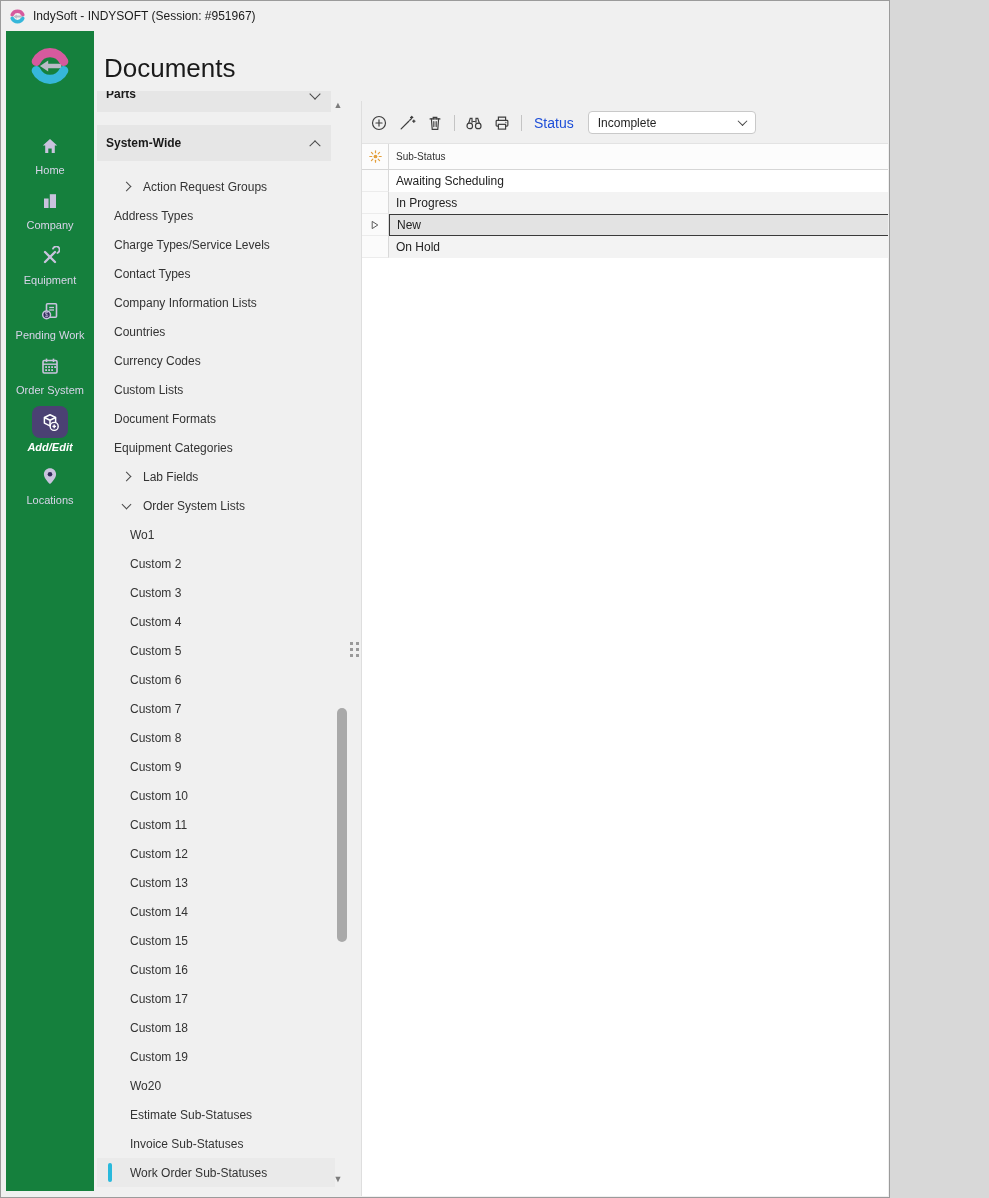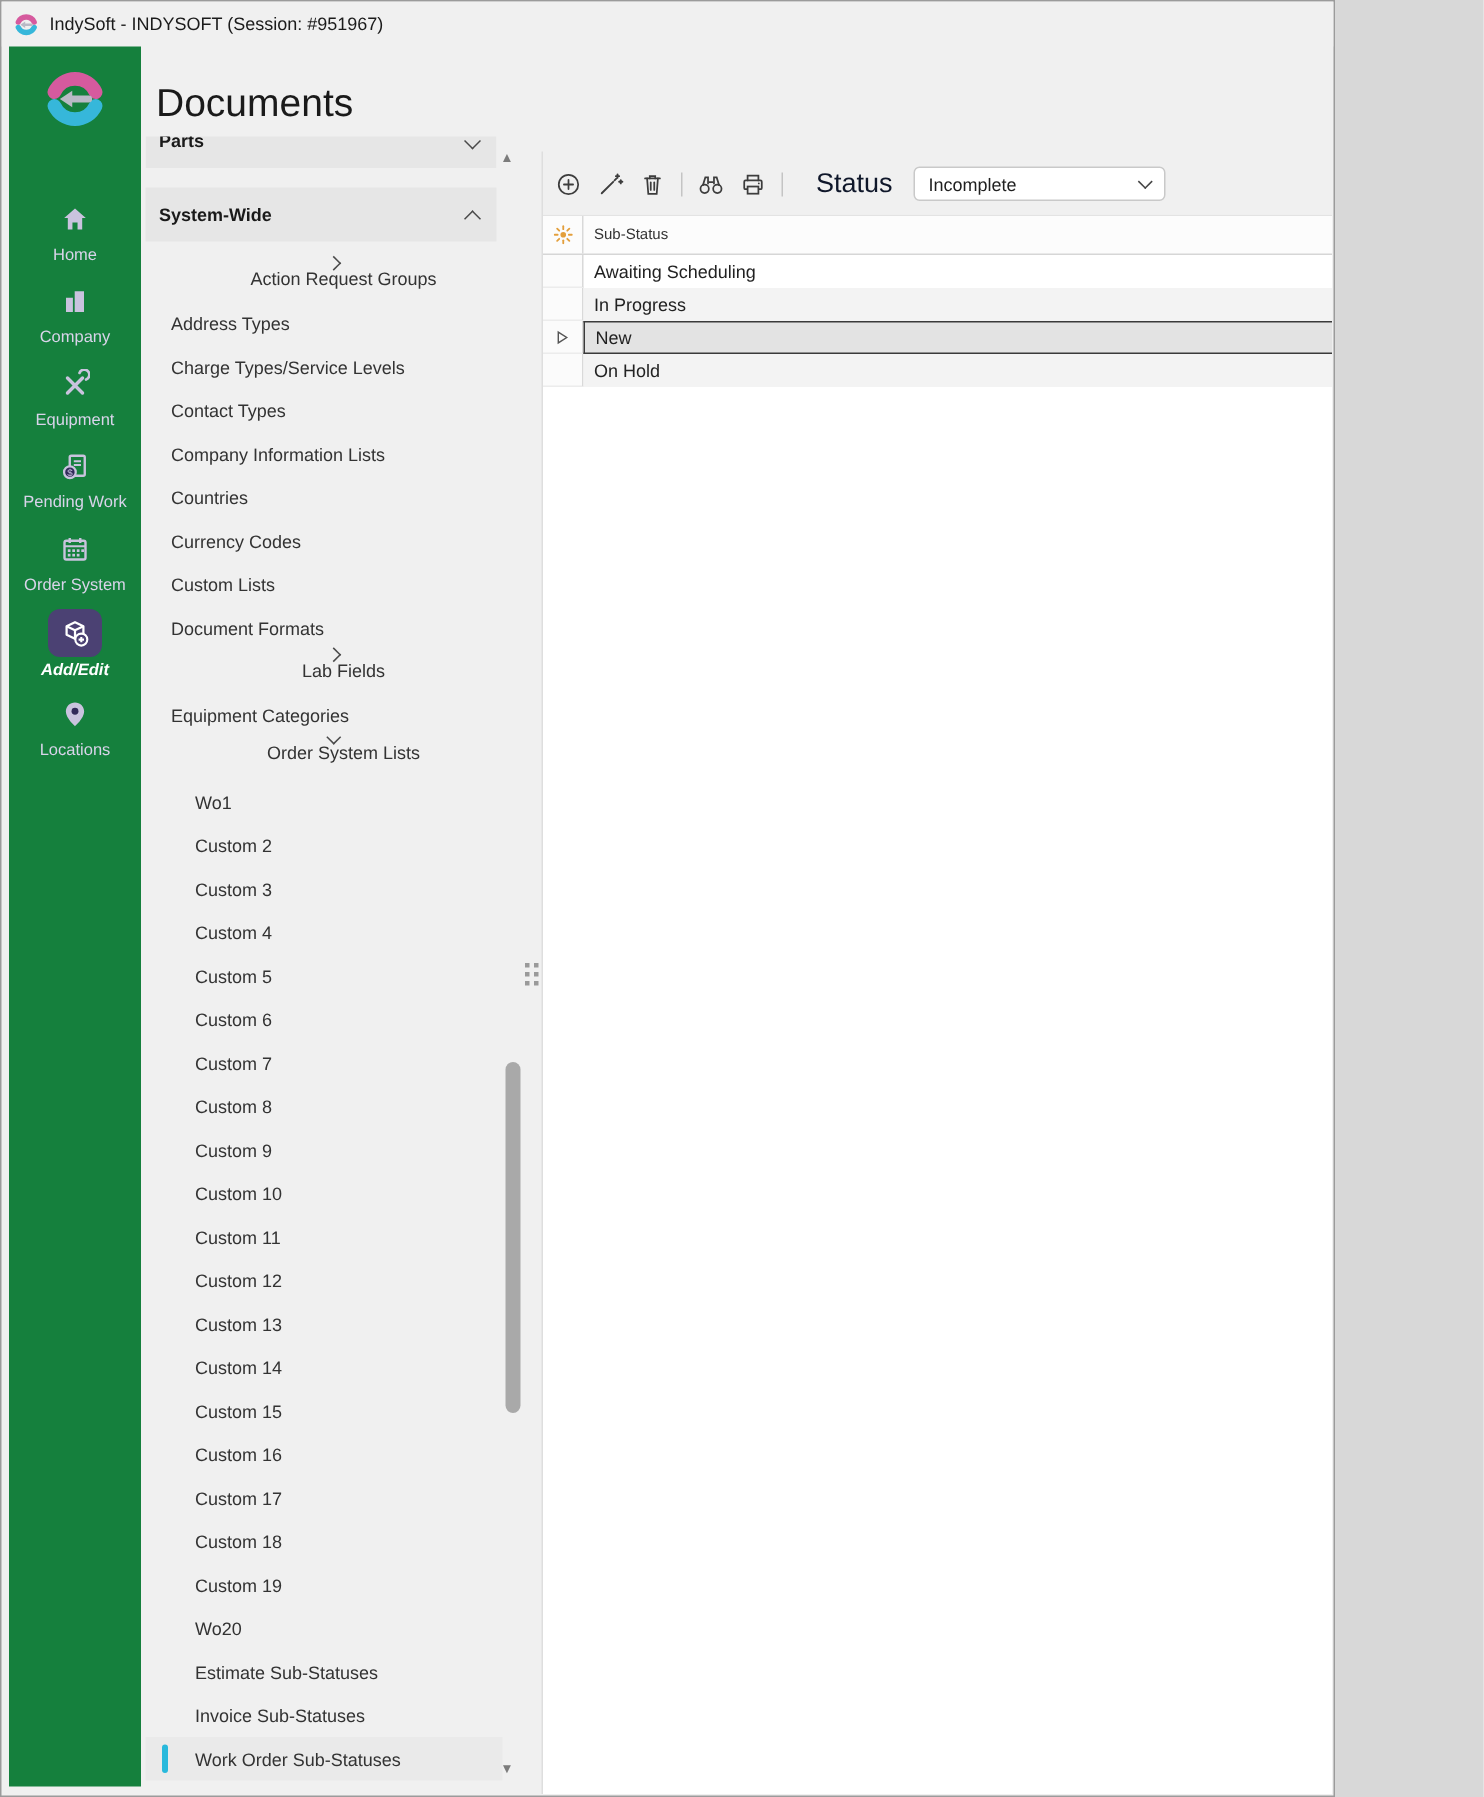--- a/index.html
+++ b/index.html
@@ -31,38 +31,38 @@
   .section-systemwide { position:absolute; left:96px; top:124px; }
   .tree-items { position:absolute; left:96px; top:171px; width:238px; }
   .tree-item { position:relative; height:29px; display:flex; align-items:center; font-size:12px; color:#333; cursor:default; }
   .tree-item.selected { background:#eaeaea; }
   .tree-item .sel-bar { display:none; position:absolute; left:11px; top:5px; bottom:5px; width:4px; border-radius:2px; background:#29b9dc; }
   .tree-item.selected .sel-bar { display:block; }
   .tree-item .chev { display:none; width:7px; height:7px; border-right:1.5px solid #4a4a4a; border-bottom:1.5px solid #4a4a4a; margin-right:13px; flex:none; }
   .tree-item.chevron-right .chev { display:inline-block; transform:rotate(-45deg); }
   .tree-item.chevron-down .chev { display:inline-block; transform:rotate(45deg); margin-top:-3px; }
   .tree-item.indent-1 { padding-left:17px; }
-  .tree-item.indent-2 { padding-left:26px;flex-direction:column; }
+  .tree-item.indent-2 { padding-left:26px; }
   .tree-item.indent-3 { padding-left:33px; }
   .chev-mini { width:8px; height:8px; border-right:1.6px solid #4a4a4a; border-bottom:1.6px solid #4a4a4a; }
   .chev-up { transform:rotate(-135deg) translate(-2px,-2px); }
   .chev-dn { transform:rotate(45deg); }
   
   .scroll-arrow { position:absolute; font-size:9px; color:#7c7c7c; width:14px; text-align:center; }
   .scroll-up { left:330px; top:99px; }
   .scroll-down { left:330px; top:1173px; }
   .scroll-thumb { position:absolute; left:336px; top:707px; width:10px; height:234px; background:#a9a9a9; border-radius:5px; }
   .drag-dots { position:absolute; left:349px; top:641px; width:3px; height:3px; background:#9a9a9a;
     box-shadow: 6px 0 #9a9a9a, 0 6px #9a9a9a, 6px 6px #9a9a9a, 0 12px #9a9a9a, 6px 12px #9a9a9a; }
   .v-divider { position:absolute; left:360px; top:100px; bottom:1px; width:1px; background:#dedede; }
   
   .toolbar { position:absolute; left:369px; top:108px; height:27px; display:flex; align-items:center; gap:10px; }
   .tool-btn { width:18px; height:18px; display:flex; align-items:center; justify-content:center; cursor:default; }
   .tool-sep { width:1px; height:16px; background:#c4c4c4; }
-  .status-label { font-size:18px; color:#0f172a; margin-left:12px; }
+  .status-label { font-size:14px; color:#1d4ed8; margin-left:2px; }
   .status-select { width:168px; height:23px; background:#fff; border:1px solid #c9c9c9; border-radius:4px; display:flex; align-items:center; padding:0 9px; margin-left:4px; }
   .status-select .sel-value { flex:1; font-size:12px; color:#1f1f1f; }
   .status-select .dd-chev { width:7px; height:7px; border-right:1.4px solid #444; border-bottom:1.4px solid #444; transform:rotate(45deg) translate(-1px,-1px); }
   .right-bg { position:absolute; left:361px; top:142px; right:1px; bottom:1px; background:#ffffff; }
   .grid { position:absolute; left:361px; top:142px; right:1px; }
   .grid-header { display:flex; height:27px; background:#fcfcfc; border-top:1px solid #e3e3e3; border-bottom:1px solid #d6d6d6; }
   .header-gutter { width:27px; flex:none; border-right:1px solid #d9d9d9; display:flex; align-items:center; justify-content:center; }
   .header-cell { flex:1; display:flex; align-items:center; padding-left:7px; font-size:10px; color:#333; }
   .grid-row { display:flex; height:22px; }
   .grid-row .gutter { width:27px; flex:none; background:#fbfbfb; border-right:1px solid #d9d9d9; border-bottom:1px solid #ececec; display:flex; align-items:center; justify-content:center; }
@@ -235,28 +235,28 @@
         <span class="label">Currency Codes</span>
       </div>
       <div class="tree-item indent-1">
 
         <span class="label">Custom Lists</span>
       </div>
       <div class="tree-item indent-1">
 
         <span class="label">Document Formats</span>
       </div>
+      <div class="tree-item indent-1">
+
+        <span class="label">Equipment Categories</span>
+      </div>
       <div class="tree-item indent-2 chevron-right">
 
         <span class="chev"></span>
         <span class="label">Lab Fields</span>
-      </div>
-      <div class="tree-item indent-1">
-
-        <span class="label">Equipment Categories</span>
       </div>
       <div class="tree-item indent-2 chevron-down">
 
         <span class="chev"></span>
         <span class="label">Order System Lists</span>
       </div>
       <div class="tree-item indent-3">
 
         <span class="label">Wo1</span>
       </div>

